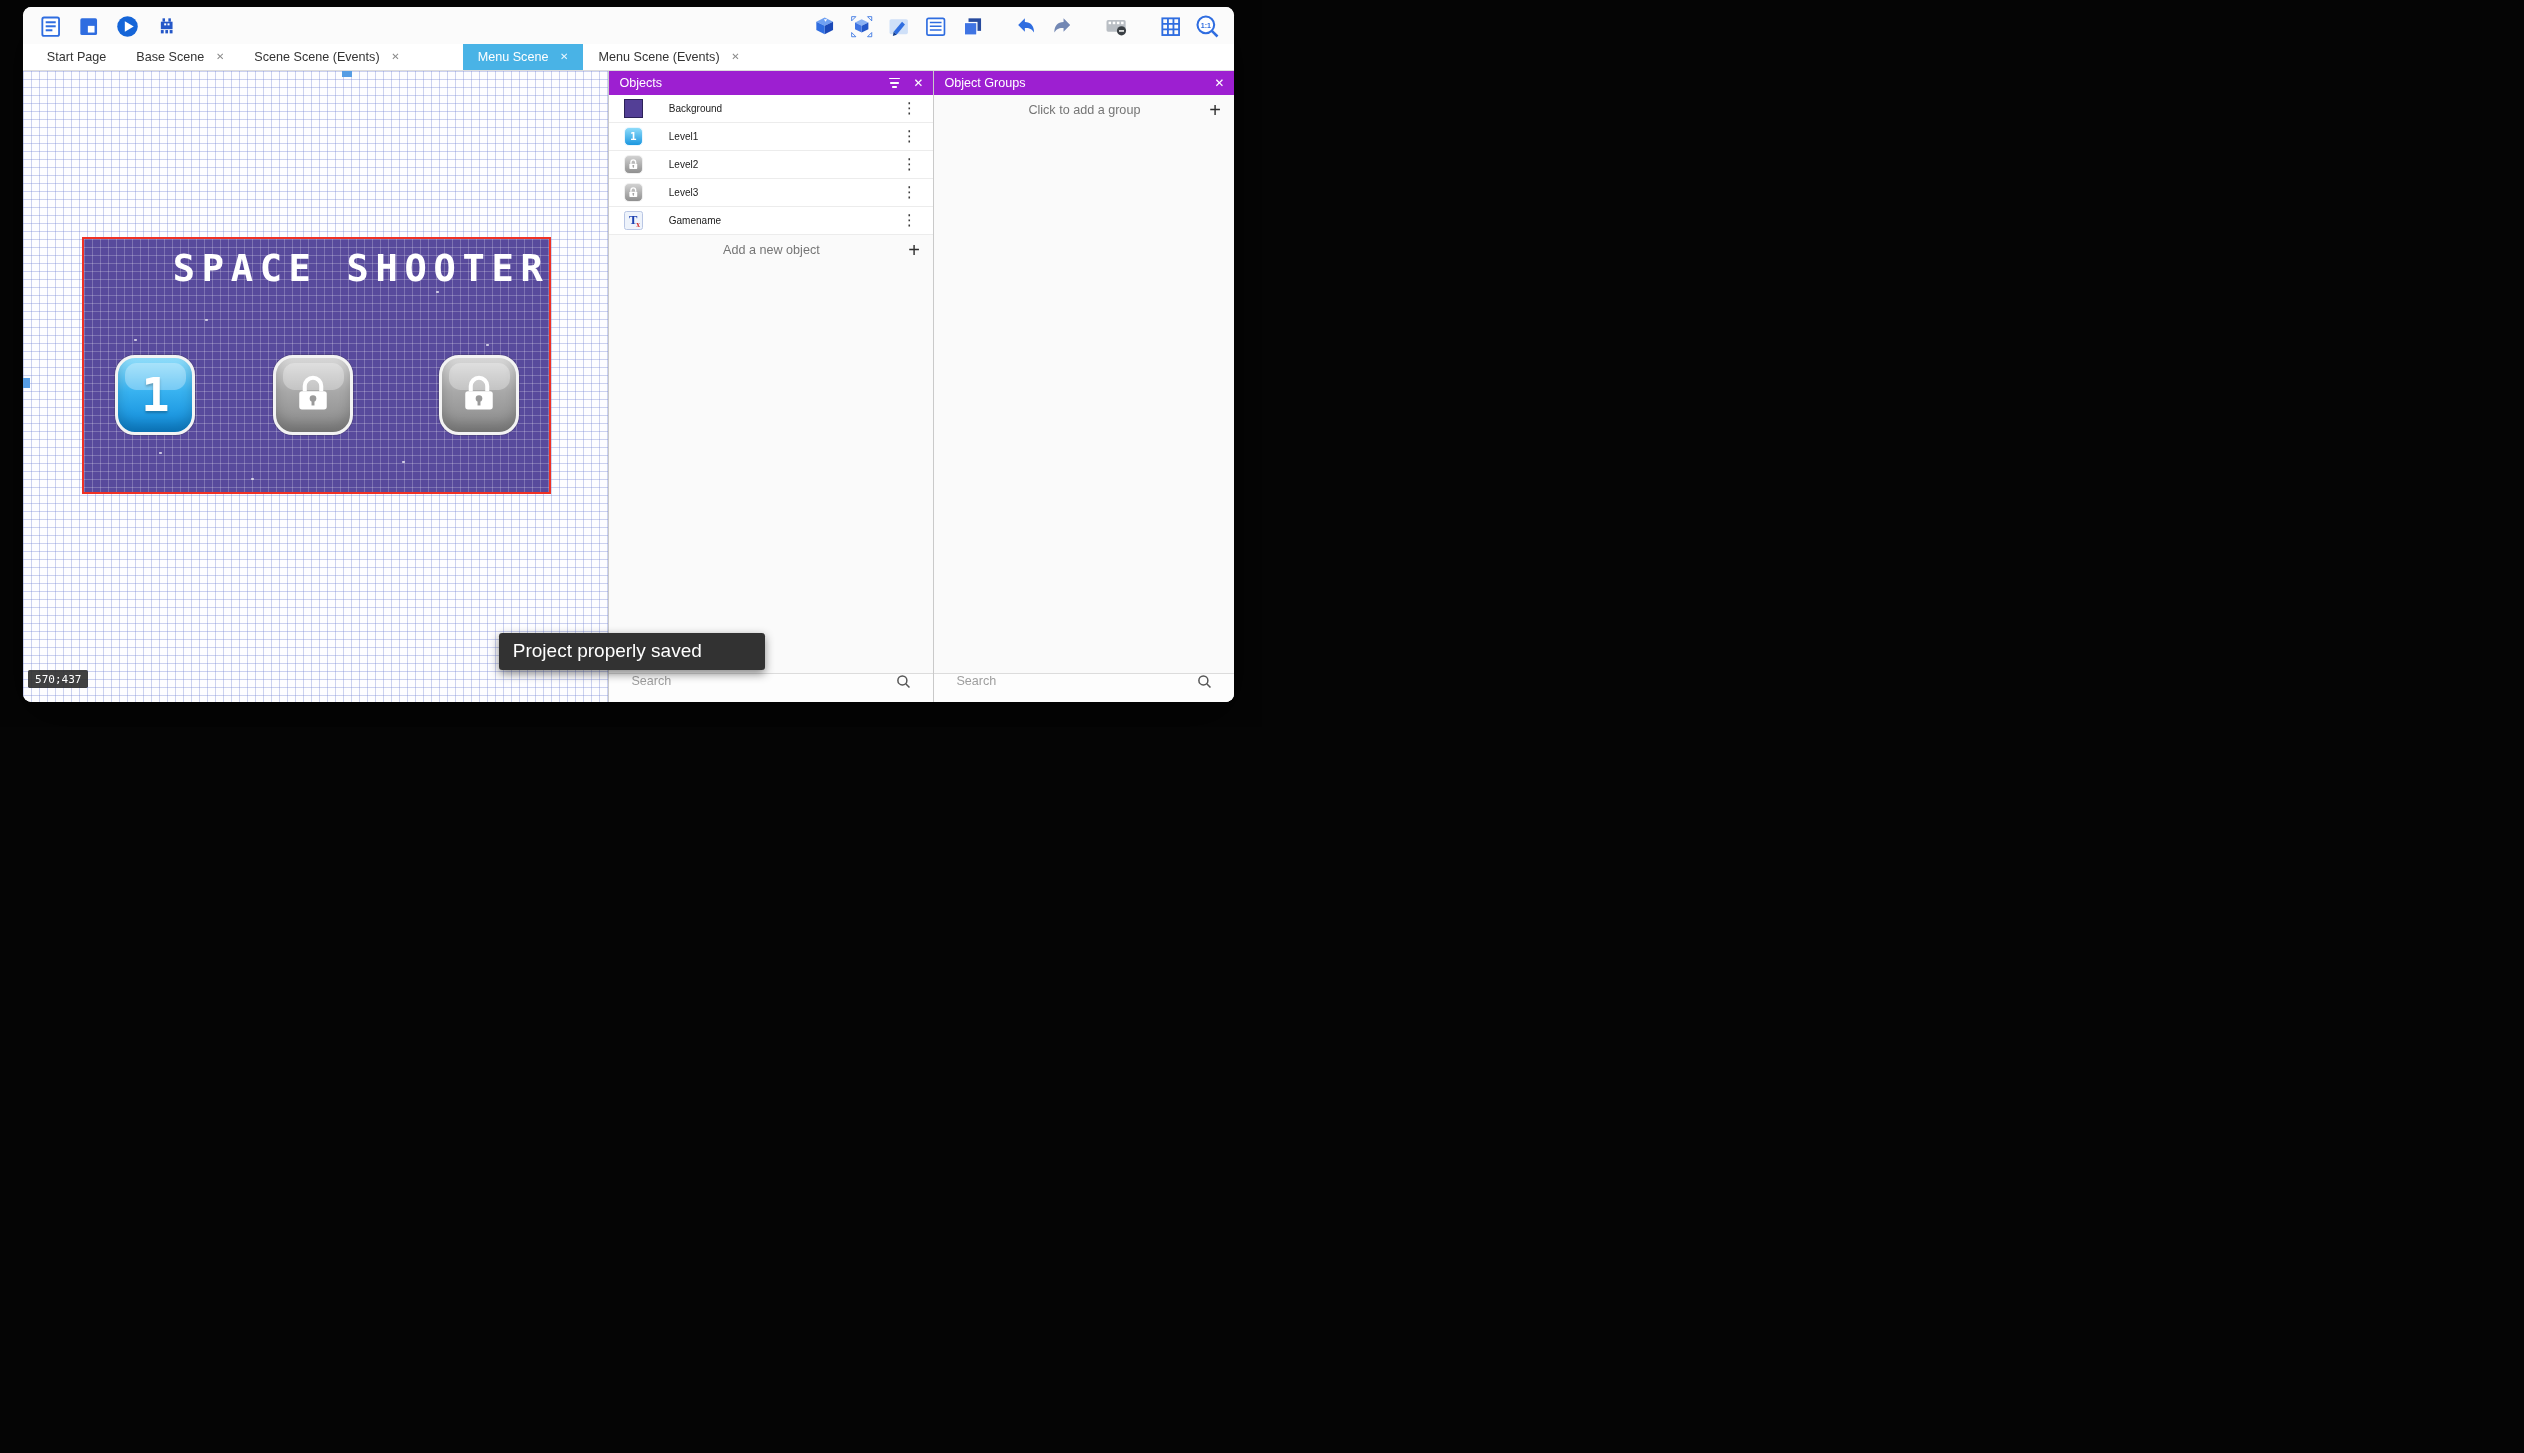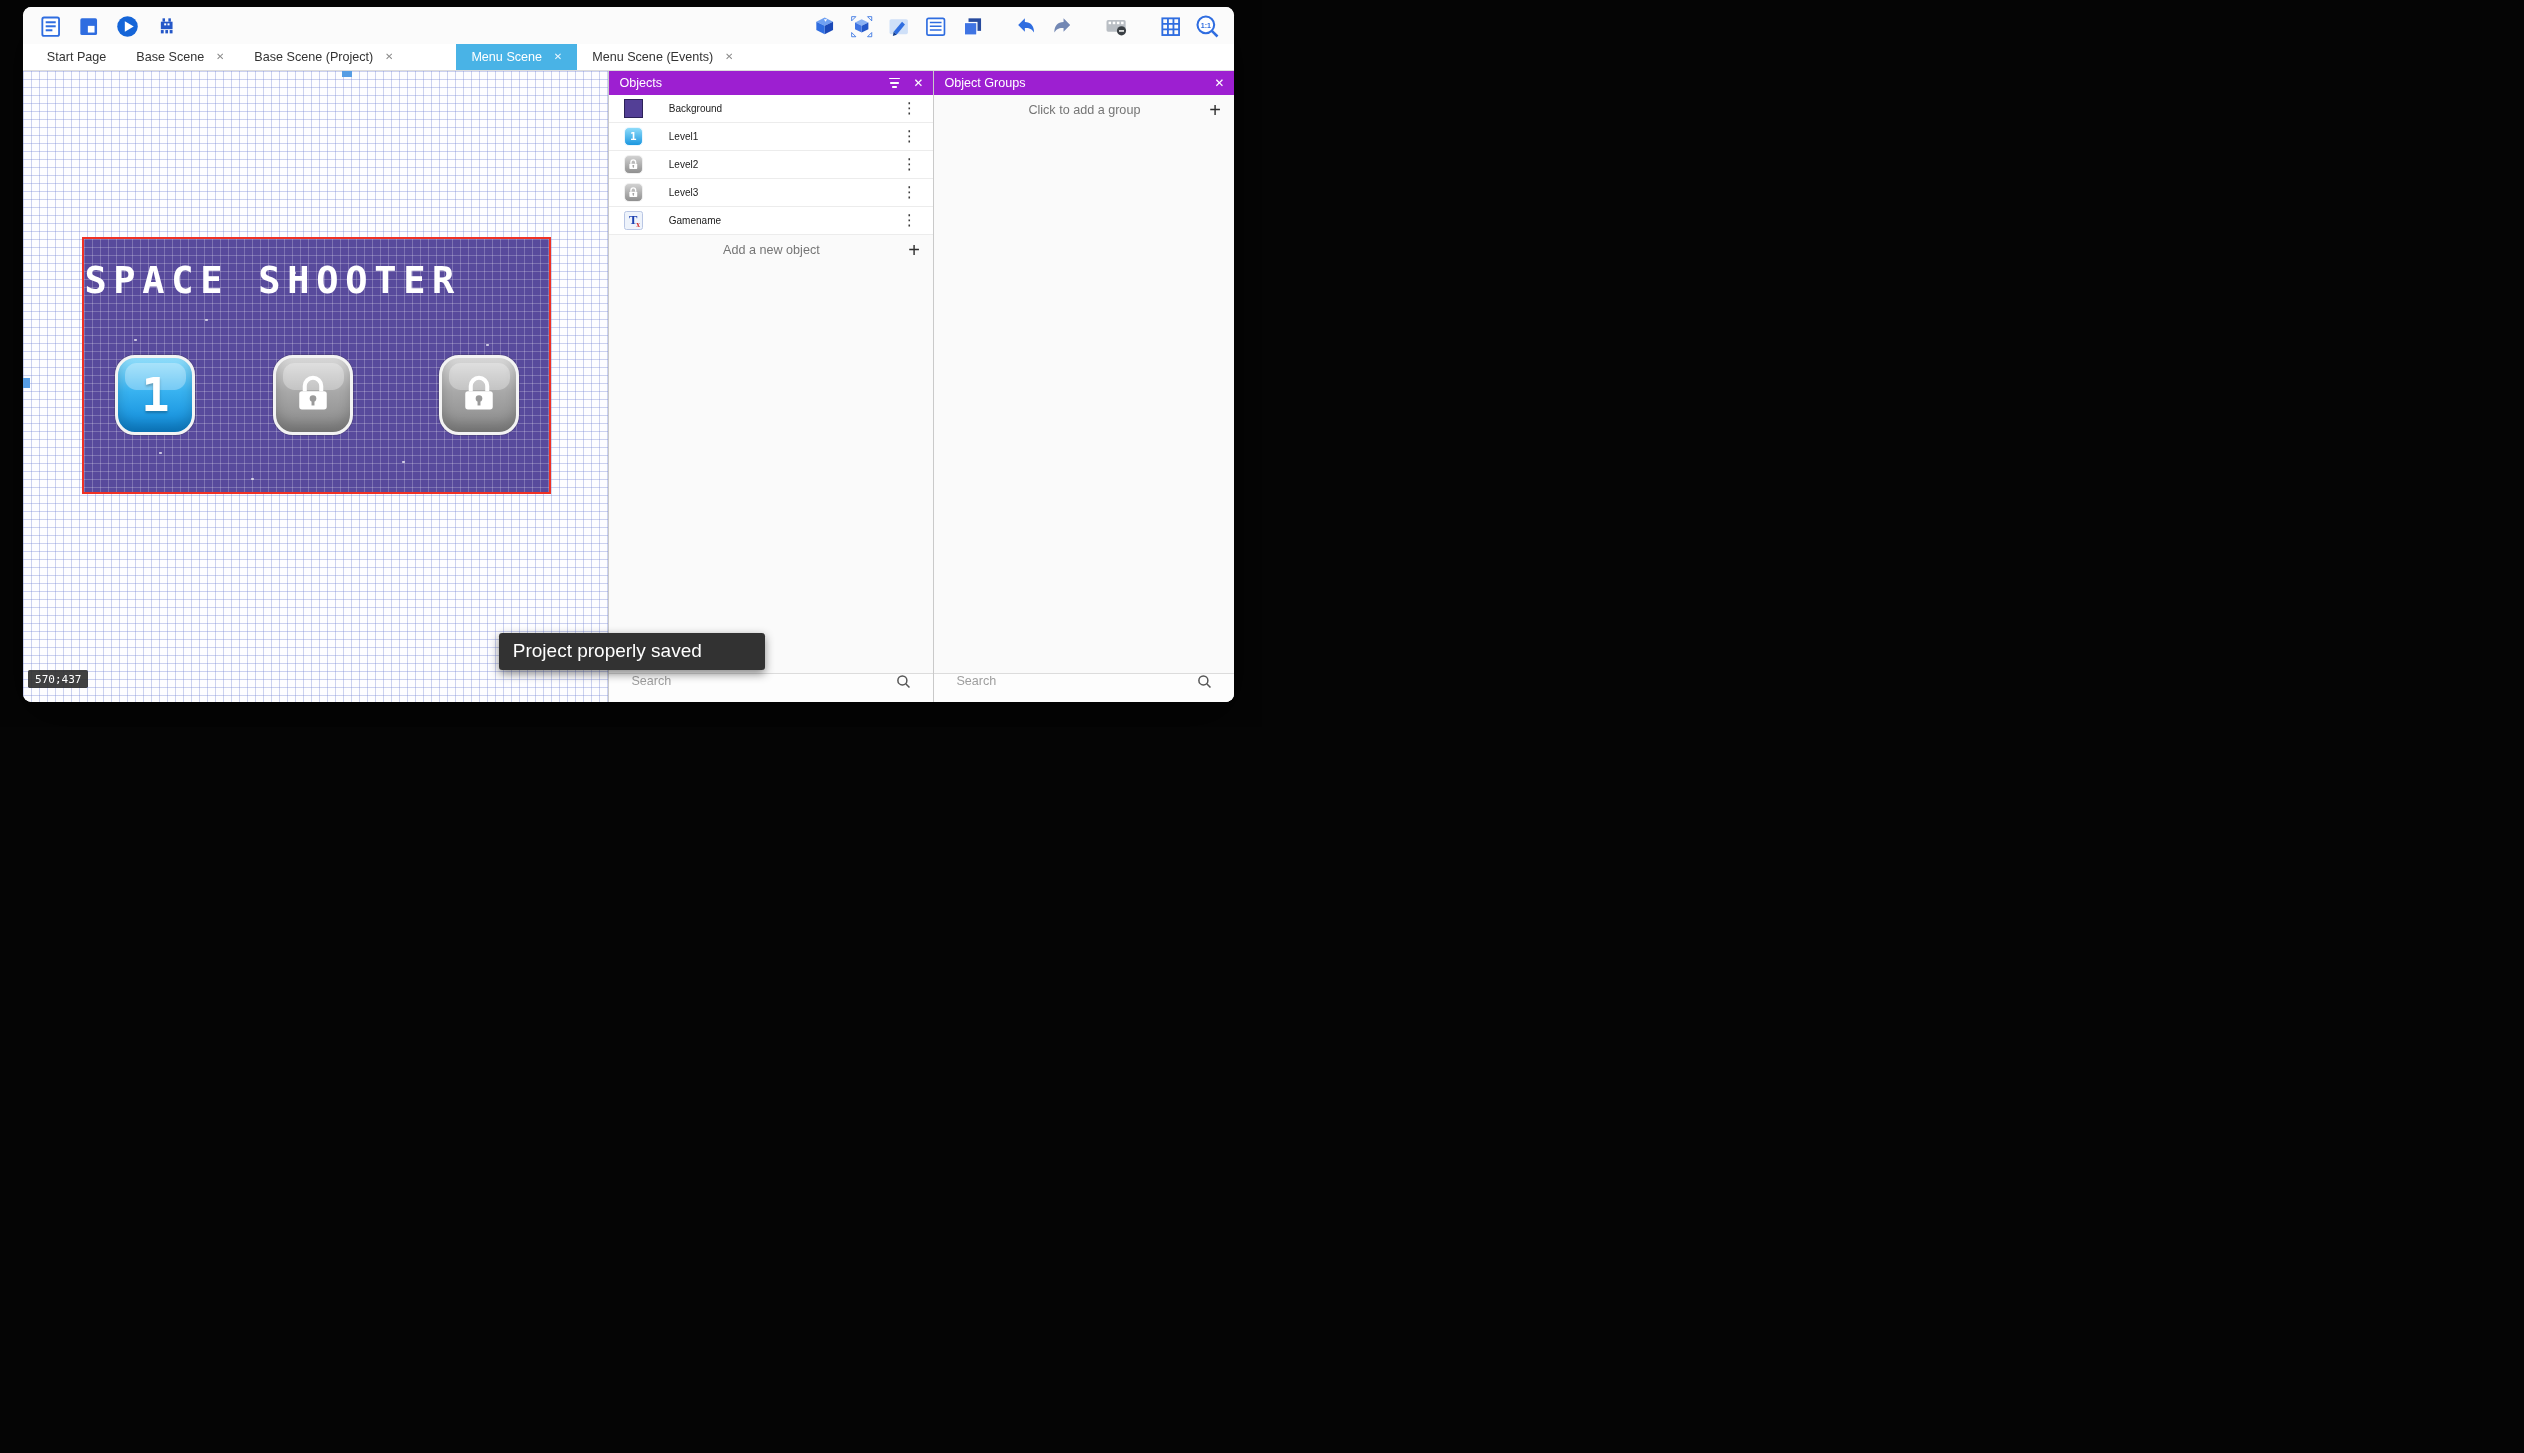--- a/index.html
+++ b/index.html
@@ -51,23 +51,23 @@
   .scene {
     position:absolute; left:59px; top:166px; width:469px; height:257px;
     background-color:#584a9c;
     background-image:
       linear-gradient(to right, rgba(255,255,255,.22) 0.8px, transparent 0.8px),
       linear-gradient(to bottom, rgba(255,255,255,.22) 0.8px, transparent 0.8px);
     background-size:8px 8px;
     border:2.5px solid #ef3124;
   }
   .scene-title {
-    position:absolute; top:20px; left:0; right:0; text-align:left;
+    position:absolute; top:8px; left:0; right:0; text-align:right;
     font-family:"DejaVu Sans Mono", monospace; font-weight:bold;
-    font-size:37px; letter-spacing:6.7px; color:#ffffff; cursor:pointer;
+    font-size:37px; letter-spacing:6.7px; color:#ffffff; cursor:pointer;padding-left:44px;
   }
   .star { position:absolute; width:2.5px; height:2.5px; background:#fff; opacity:.7; border-radius:0.8px; }
 
   .lvl-btn {
     position:absolute; top:116px; width:80px; height:80px; border-radius:20px;
     border:3.3px solid #f3f3f3;
     box-shadow:0 0 0 0.8px rgba(50,50,50,.3), inset 0 -8.4px 11.7px rgba(0,0,0,.18);
     display:flex; align-items:center; justify-content:center; cursor:pointer;
   }
   .lvl-btn::before { content:""; position:absolute; left:6.7px; right:6.7px; top:5px; height:27px; border-radius:11.7px; background:rgba(255,255,255,.30); }
@@ -262,21 +262,21 @@
 
   <div class="tabs">
     <div class="tab">
       <span>Start Page</span>
     </div>
     <div class="tab">
       <span>Base Scene</span>
       <span class="tab-close">✕</span>
     </div>
     <div class="tab">
-      <span>Base Scene (Project)</span>
+      <span>Scene Scene (Events)</span>
       <span class="tab-close">✕</span>
     </div>
     <div class="tab active">
       <span>Menu Scene</span>
       <span class="tab-close">✕</span>
     </div>
     <div class="tab">
       <span>Menu Scene (Events)</span>
       <span class="tab-close">✕</span>
     </div>

